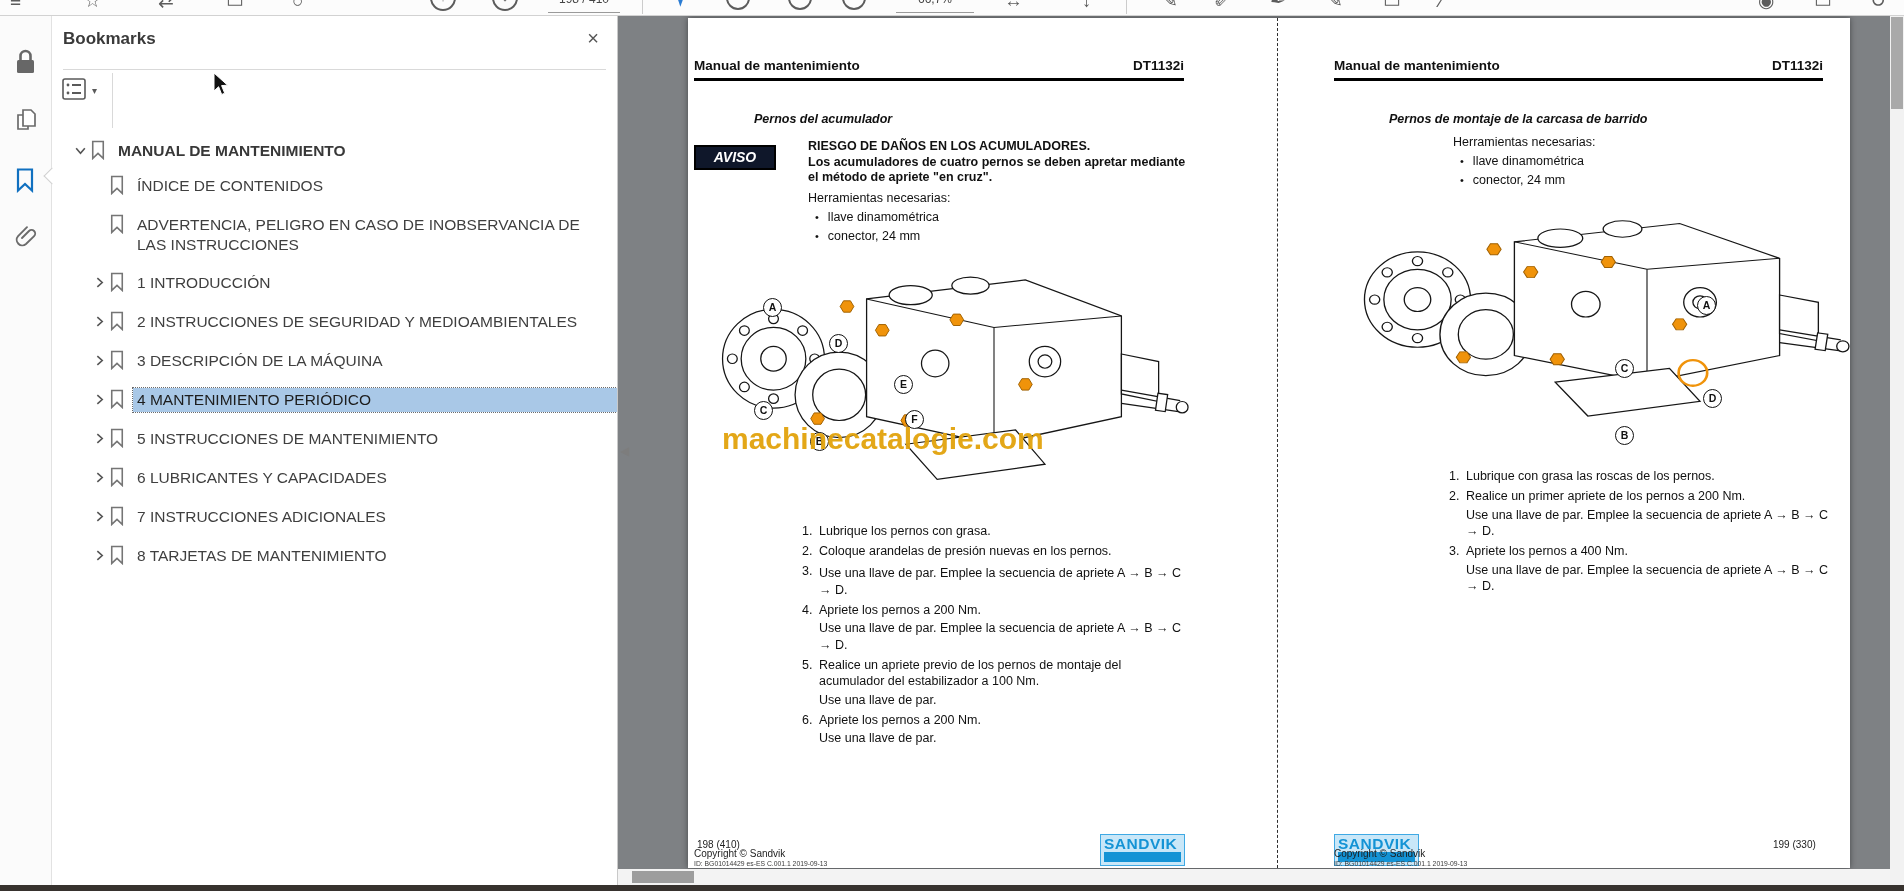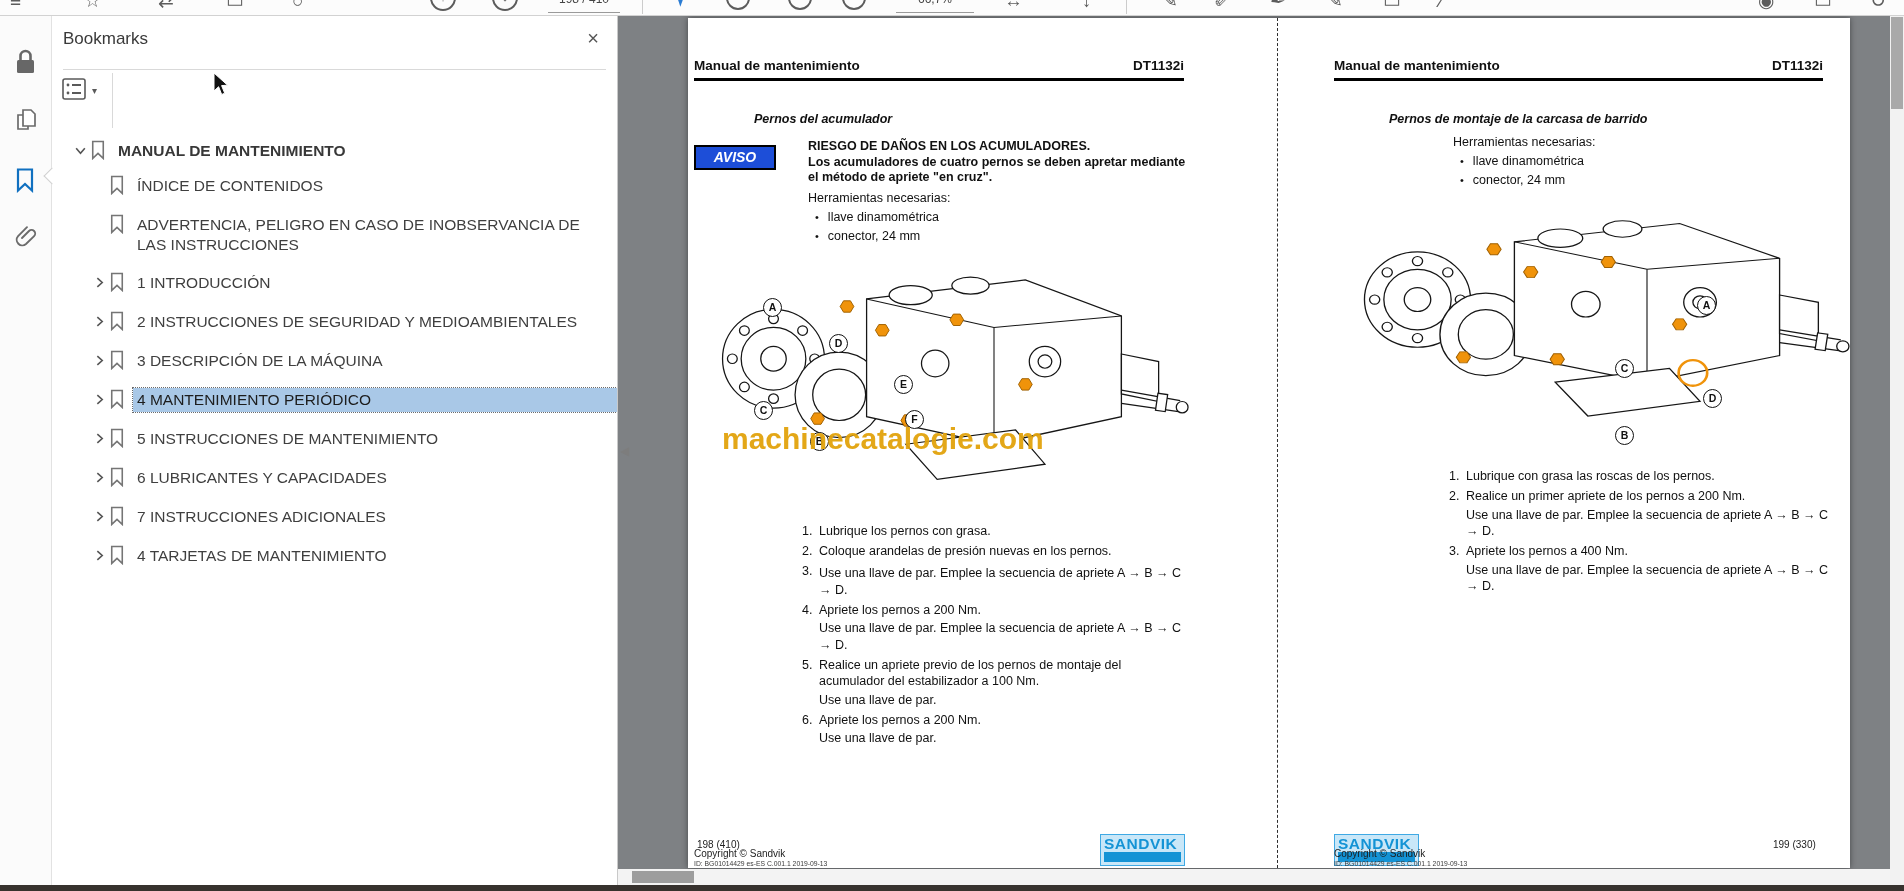--- a/index.html
+++ b/index.html
@@ -21,21 +21,21 @@
 
   
   .rail{position:absolute;left:0;top:15px;width:51px;height:870px;background:#fbfbfb;z-index:20;}
   .rail-div{position:absolute;left:51px;top:15px;width:1px;height:870px;background:#e2e2e2;z-index:21;}
   .rail-ico{position:absolute;left:14px;}
   .rail-notch{position:absolute;left:46px;top:170px;width:11px;height:11px;background:#ffffff;
               border-left:1px solid #cfcfcf;border-bottom:1px solid #cfcfcf;transform:rotate(45deg);z-index:22;}
 
   
   .panel{position:absolute;left:52px;top:15px;width:565px;height:870px;background:#ffffff;z-index:15;}
-  .panel-title{position:absolute;left:11px;top:14px;font-size:17px;color:#3a3a3a;}
+  .panel-title{position:absolute;left:11px;top:14px;font-size:17px;color:#3a3a3a;font-weight:bold;}
   .panel-close{position:absolute;right:18px;top:12px;font-size:20px;color:#565656;cursor:default;}
   .panel-hr{position:absolute;left:11px;top:54px;width:543px;height:1px;background:#d9d9d9;}
   .opts-btn{position:absolute;left:10px;top:62px;width:44px;height:30px;color:#5a5a5a;}
   .opts-caret{position:absolute;left:30px;top:8px;font-size:10px;color:#5a5a5a;}
   .opts-vr{position:absolute;left:60px;top:58px;width:1px;height:55px;background:#d9d9d9;}
 
   .bm-tree{position:absolute;left:0;top:124px;width:565px;}
   .bm-row{display:flex;align-items:flex-start;margin-bottom:14px;min-height:24px;}
   .bm-row.root{padding-left:22px;margin-bottom:10px;}
   .bm-row.child{padding-left:41px;}
@@ -51,21 +51,21 @@
   
   .doc{position:absolute;left:618px;top:15px;width:1272px;height:870px;background:#7e8184;overflow:hidden;}
   .spread{position:absolute;left:70px;top:3px;width:1162px;height:850px;background:#ffffff;
           box-shadow:0 0 6px rgba(0,0,0,.45);}
   .page{position:absolute;top:0;height:850px;}
   .page-divider{position:absolute;left:589px;top:0;height:850px;width:0;border-left:1.6px dashed #2e2e2e;}
 
   .pg-header{position:absolute;display:flex;justify-content:space-between;border-bottom:3.5px solid #000;
              padding-bottom:5px;font-size:13.5px;font-weight:bold;color:#111;}
   .pg-title{position:absolute;font-size:12.5px;font-weight:bold;font-style:italic;color:#111;}
-  .aviso-box{position:absolute;width:78px;height:21px;background:#1d4ed8;border:2px solid #000;
+  .aviso-box{position:absolute;width:78px;height:21px;background:#0f172a;border:2px solid #000;
              color:#fff;font-weight:bold;font-style:italic;font-size:14px;text-align:center;line-height:21px;}
   .notice{position:absolute;width:378px;font-size:12.5px;font-weight:bold;color:#111;line-height:15.5px;}
   .tools-h{position:absolute;font-size:12.5px;color:#111;text-align:right;}
   .tool-li{position:absolute;font-size:12.5px;color:#111;}
   .tool-li .b{margin-right:9px;font-size:11px;}
 
   .diag{position:absolute;}
   .diag svg{position:absolute;left:0;top:0;}
   .diag-label{position:absolute;width:17px;height:17px;border:1.2px solid #111;border-radius:50%;
               background:#fff;font-size:10.5px;font-weight:bold;color:#111;text-align:center;line-height:17px;z-index:4;}
@@ -255,21 +255,21 @@
           </svg></span>
         <span class="bm-label">7 INSTRUCCIONES ADICIONALES</span>
       </div>
       <div class="bm-row child">
         <span class="bm-chev"><svg width="13" height="13" viewBox="0 0 12 12">
             <polyline points="4,2 8.5,6 4,10" fill="none" stroke="#555" stroke-width="1.5"></polyline>
           </svg></span>
         <span class="bm-flag"><svg width="16" height="20" viewBox="0 0 15 19">
             <path d="M2.5 1.5 h10 v16 l-5 -4.8 -5 4.8 z" fill="none" stroke="#757575" stroke-width="1.5"></path>
           </svg></span>
-        <span class="bm-label">4 TARJETAS DE MANTENIMIENTO</span>
+        <span class="bm-label">8 TARJETAS DE MANTENIMIENTO</span>
       </div>
     </div>
 </div>
 <div class="panel-edge"></div>
 <div class="splitter-arrow">◀</div>
 
 <div class="doc">
   <div class="spread">
 
     <div class="page" style="left:0;width:589px">

